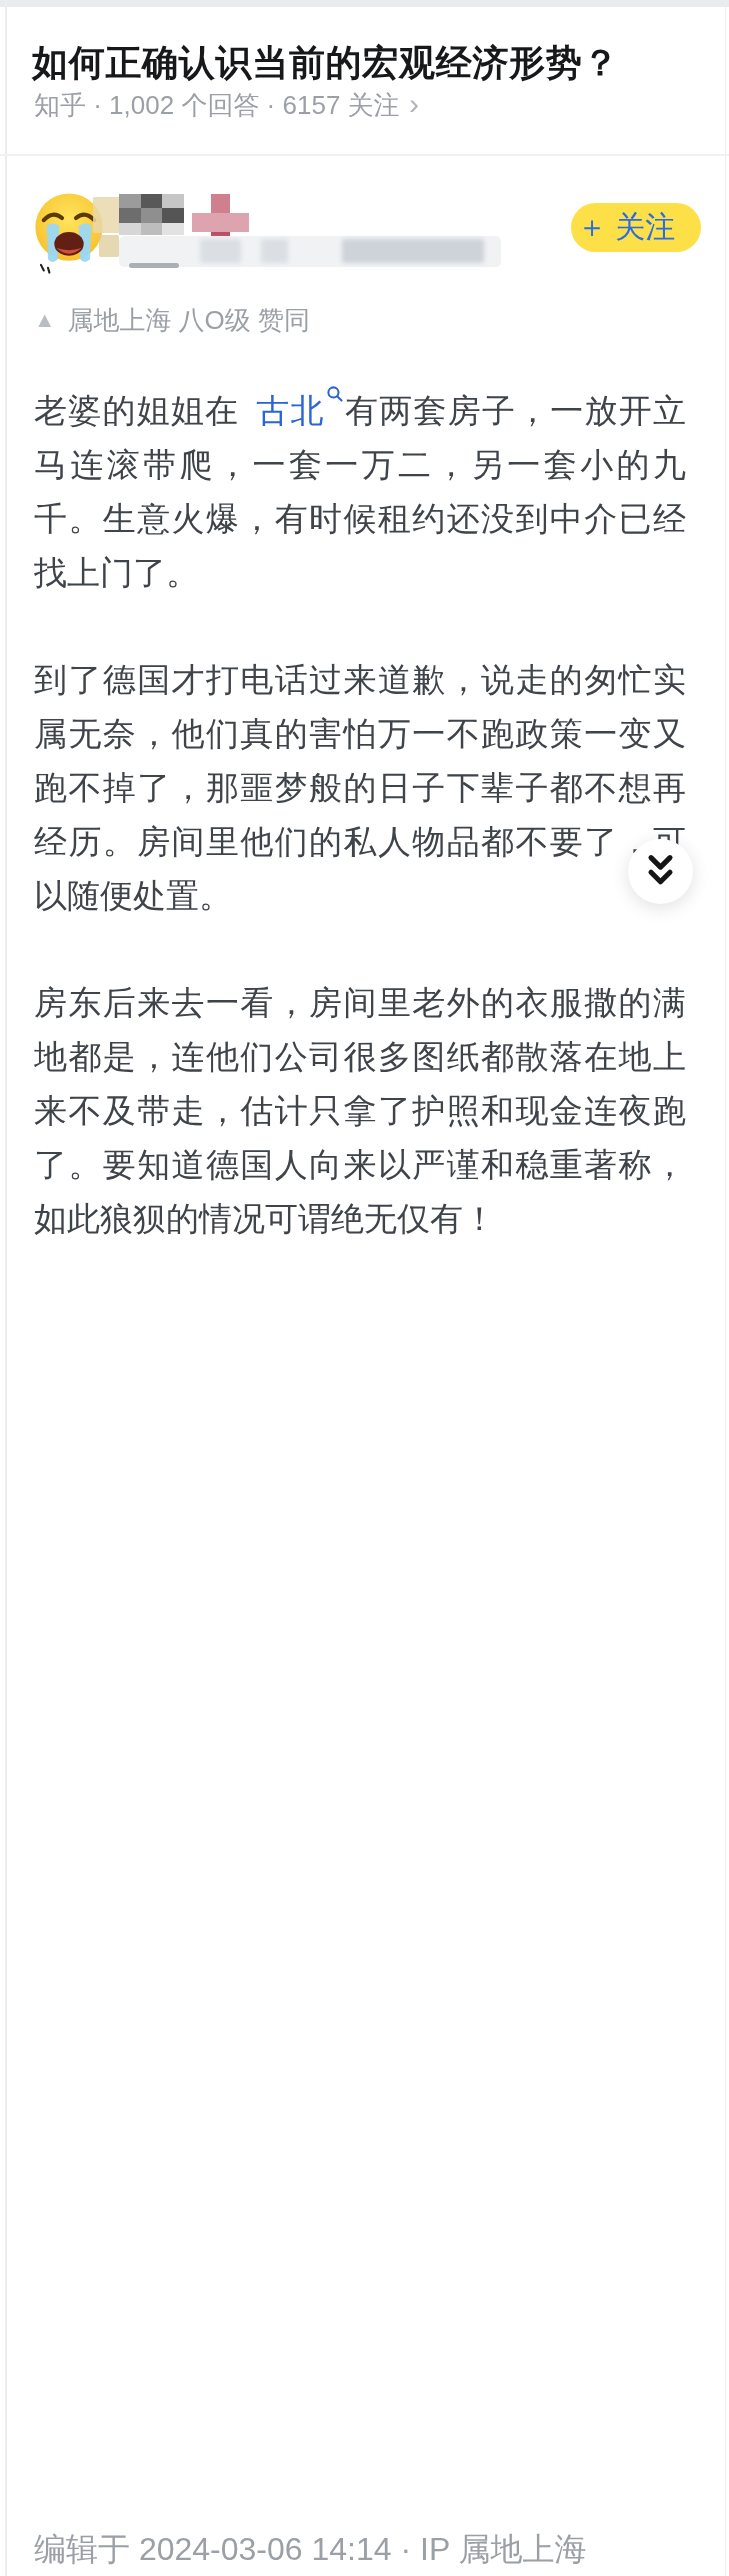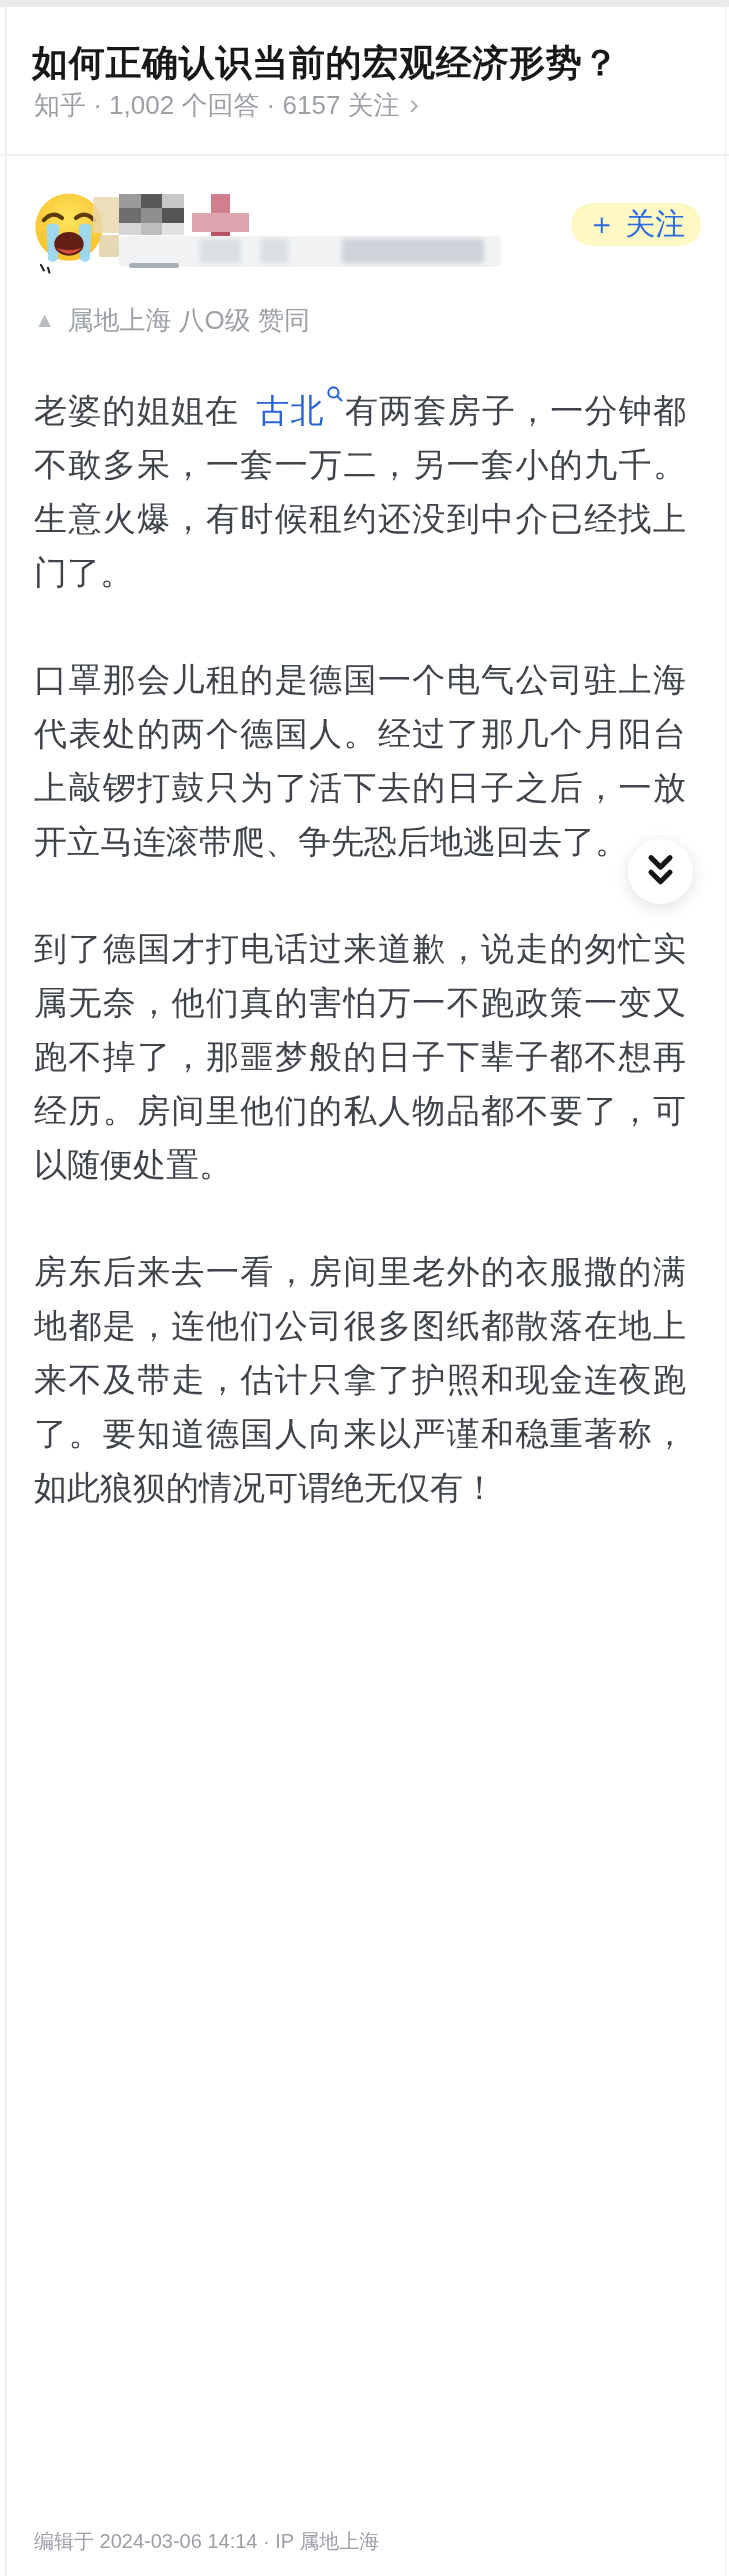--- a/index.html
+++ b/index.html
@@ -47,23 +47,23 @@
   .bio-strip{
     position:absolute;left:119px;top:236px;width:382px;height:31px;background:#f0f2f4;border-radius:5.4px;
   }
   .bio-strip .seg{position:absolute;top:3.4px;height:24px;background:#dbdfe4;filter:blur(2px);border-radius:2.7px;}
   .bio-strip .s1{left:81px;width:41px;}
   .bio-strip .s2{left:142px;width:27px;}
   .bio-strip .s3{left:223px;width:142px;background:#ced3d9;}
   .bio-strip .smudge{position:absolute;left:9.5px;top:27px;width:50px;height:4.7px;background:#aab0b6;border-radius:2.7px;filter:blur(0.7px);}
 
   .follow-btn{
-    position:absolute;left:571px;top:203px;width:130px;height:43px;border-radius:30px;
-    background:#fef9c3;border:none;color:#2b6be4;font-size:30px;font-weight:500;
-    font-family:inherit;display:flex;align-items:center;justify-content:center;cursor:pointer;
+    position:absolute;left:571px;top:203px;width:130px;height:49px;border-radius:30px;
+    background:#fde047;border:none;color:#2b6be4;font-size:30px;font-weight:500;
+    font-family:inherit;display:flex;align-items:center;justify-content:flex-start;cursor:pointer;
   }
 
   .vote-row{
     position:absolute;left:34px;top:303px;width:608px;
     font-size:26px;color:#9b9fa6;display:flex;align-items:center;gap:12px;
   }
   .vote-row .tri{font-size:21.6px;color:#b9bdc3;transform:translateY(-1.4px);}
 
   
   .article{
@@ -76,21 +76,21 @@
 
   .collapse-btn{
     position:absolute;left:628px;top:839px;width:65px;height:65px;border-radius:50%;
     background:#ffffff;border:none;cursor:pointer;
     box-shadow:0 4px 17.6px rgba(0,0,0,0.12);
     display:flex;align-items:center;justify-content:center;
   }
 
   .footer-meta{
     position:absolute;left:34px;top:2528px;width:662px;
-    font-size:20px;color:#9b9fa6;
+    font-size:32px;color:#9b9fa6;
   }
 </style>
 </head>
 <body>
 
 <div class="top-strip"></div>
 <div class="edge left"></div>
 <div class="edge right"></div>
 
 <h1 class="q-title">如何正确认识当前的宏观经济形势？</h1>
@@ -151,22 +151,21 @@
 
 <div class="vote-row">
   <span class="tri">▲</span>
   <span>属地上海 八O级 赞同</span>
 </div>
 
 <div class="article">
   <p><span>老婆的姐姐在</span><a class="topic-link"><span>古北</span><span class="mag"><svg width="17.6" height="17.6" viewBox="0 0 26 26">
             <circle cx="11" cy="11" r="7.5" fill="none" stroke="#2a64d6" stroke-width="3"></circle>
             <line x1="16.5" y1="16.5" x2="23" y2="23" stroke="#2a64d6" stroke-width="3" stroke-linecap="round"></line>
-          </svg></span></a><span>有两套房子，一分钟都不敢多呆，一套一万二，另一套小的九千。生意火爆，有时候租约还没到中介已经找上门了。</span></p>
-  <p>口罩那会儿租的是德国一个电气公司驻上海代表处的两个德国人。经过了那几个月阳台上敲锣打鼓只为了活下去的日子之后，一放开立马连滚带爬、争先恐后地逃回去了。</p>
+          </svg></span></a><span>有两套房子，一放开立马连滚带爬，一套一万二，另一套小的九千。生意火爆，有时候租约还没到中介已经找上门了。</span></p>
   <p>到了德国才打电话过来道歉，说走的匆忙实属无奈，他们真的害怕万一不跑政策一变又跑不掉了，那噩梦般的日子下辈子都不想再经历。房间里他们的私人物品都不要了，可以随便处置。</p>
   <p>房东后来去一看，房间里老外的衣服撒的满地都是，连他们公司很多图纸都散落在地上来不及带走，估计只拿了护照和现金连夜跑了。要知道德国人向来以严谨和稳重著称，如此狼狈的情况可谓绝无仅有！</p>
 </div>
 
 <button class="collapse-btn">
   <svg width="35" height="39" viewBox="0 0 48 52">
     <polyline points="11,7 24,20 37,7" fill="none" stroke="#161616" stroke-width="7" stroke-linecap="round" stroke-linejoin="round"></polyline>
     <polyline points="11,27 24,40 37,27" fill="none" stroke="#161616" stroke-width="7" stroke-linecap="round" stroke-linejoin="round"></polyline>
   </svg>
 </button>

